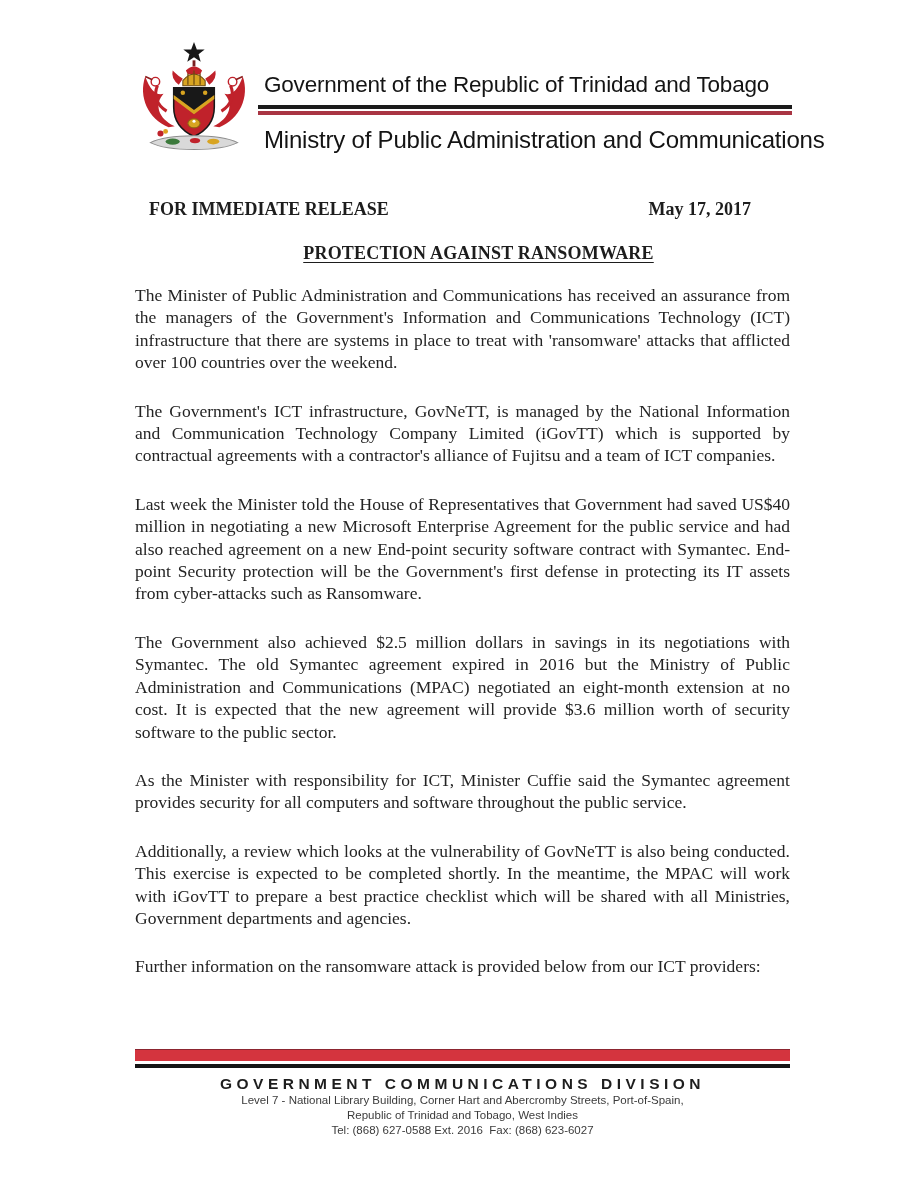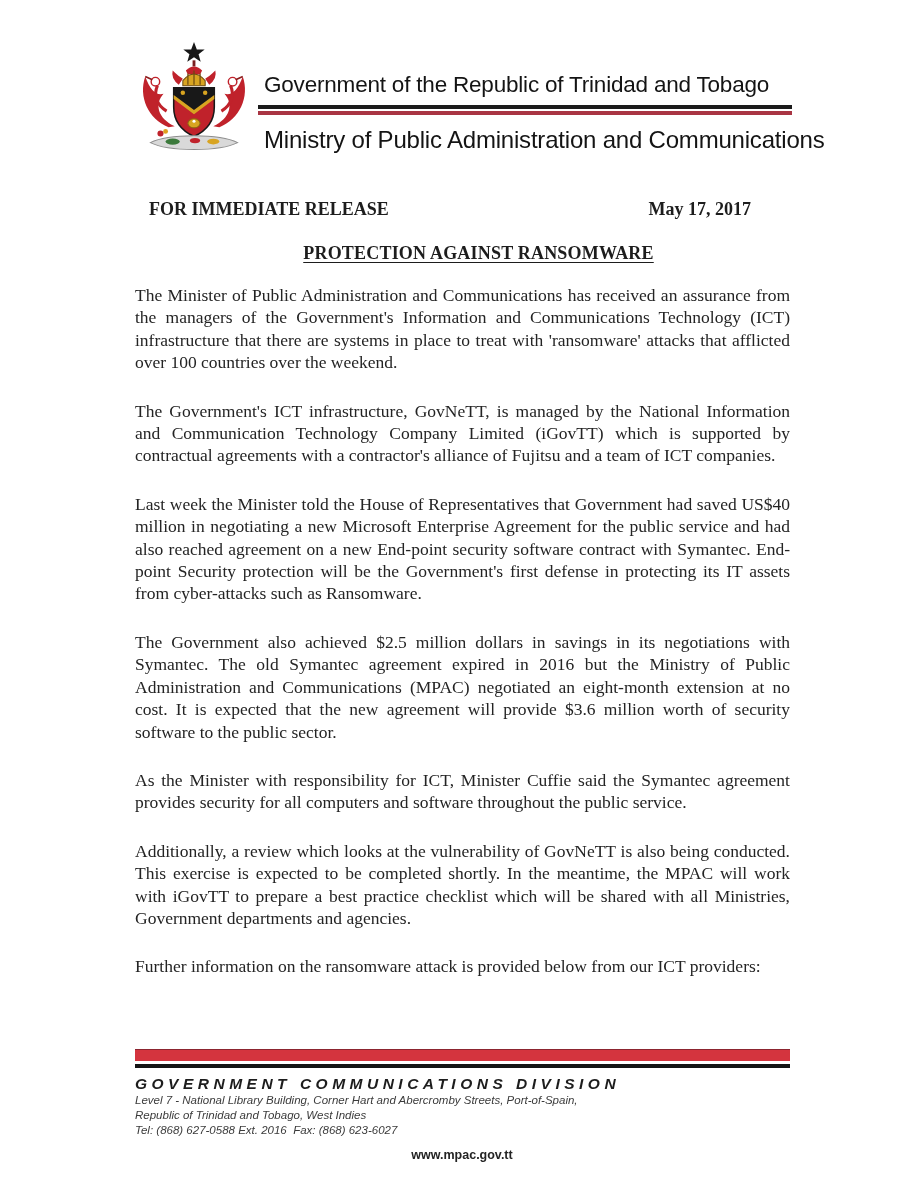--- a/index.html
+++ b/index.html
@@ -52,21 +52,21 @@
   .body-copy{
     position:absolute;top:284px;left:135px;width:655px;
   }
   .body-copy p{
     margin:0 0 26px 0;
     font-size:17.5px;line-height:22.4px;
     text-align:justify;
   }
   
   .footer{
-    position:absolute;top:1049px;left:135px;width:655px;font-style:italic;
+    position:absolute;top:1049px;left:135px;width:655px;text-align:center;
   }
   .footer-bars .bar-red{height:11px;background:#d4343e;border-top:1px solid #8c2530;}
   .footer-bars .bar-gap{height:3px;background:#fff;}
   .footer-bars .bar-black{height:4px;background:#141414;}
   .division-title{
     margin-top:7px;
     font-family:"Liberation Sans", sans-serif;
     font-weight:bold;font-size:15.5px;letter-spacing:4.5px;
     color:#1d1d1d;white-space:nowrap;
   }
@@ -162,15 +162,14 @@
       <div class="bar-red"></div>
       <div class="bar-gap"></div>
       <div class="bar-black"></div>
     </div>
     <div class="division-title">GOVERNMENT COMMUNICATIONS DIVISION</div>
     <div class="address-line">Level 7 - National Library Building, Corner Hart and Abercromby Streets, Port-of-Spain,</div>
     <div class="address-line">Republic of Trinidad and Tobago, West Indies</div>
     <div class="address-line">Tel: (868) 627-0588 Ext. 2016 &nbsp;Fax: (868) 623-6027</div>
   </div>
 
-  <div class="website">www.mpac.gov.tt</div>
 
 </div>
 
 </body></html>

